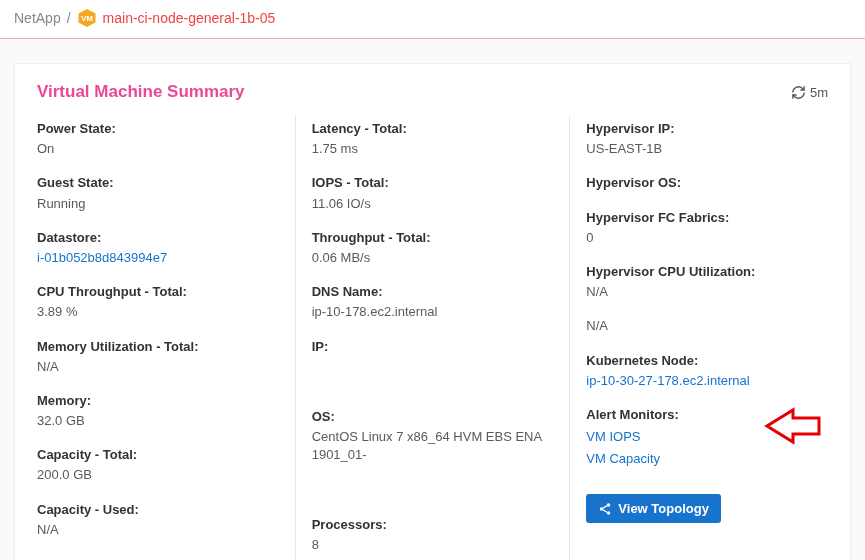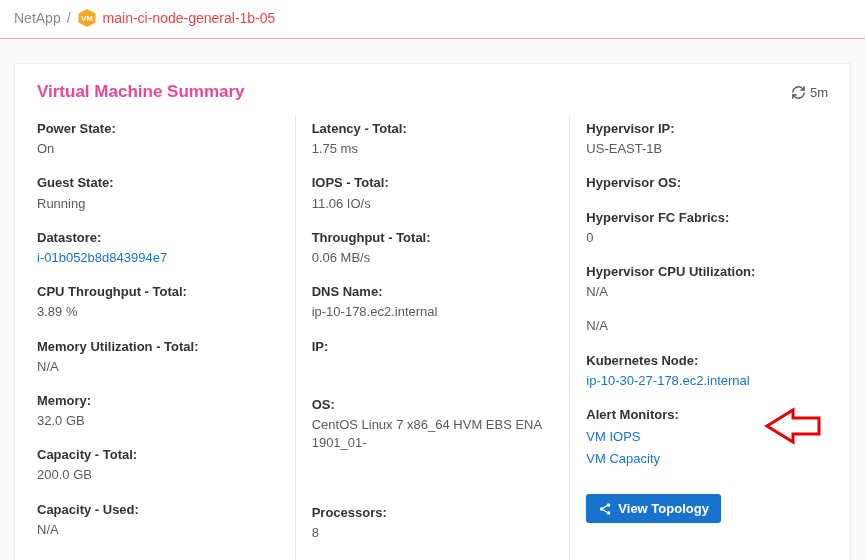--- a/index.html
+++ b/index.html
@@ -163,21 +163,21 @@
           <div class="value">11.06 IO/s</div>
         </div>
         <div class="field">
           <div class="label">Throughput - Total:</div>
           <div class="value">0.06 MB/s</div>
         </div>
         <div class="field">
           <div class="label">DNS Name:</div>
           <div class="value">ip-10-178.ec2.internal</div>
         </div>
-        <div class="field" style="margin-bottom: 40px;">
+        <div class="field" style="margin-bottom: 52px;">
           <div class="label">IP:</div>
           <div class="value"></div>
         </div>
         <div class="field" style="margin-bottom: 52px;">
           <div class="label">OS:</div>
           <div class="value">CentOS Linux 7 x86_64 HVM EBS ENA 1901_01-</div>
         </div>
         <div class="field">
           <div class="label">Processors:</div>
           <div class="value">8</div>

